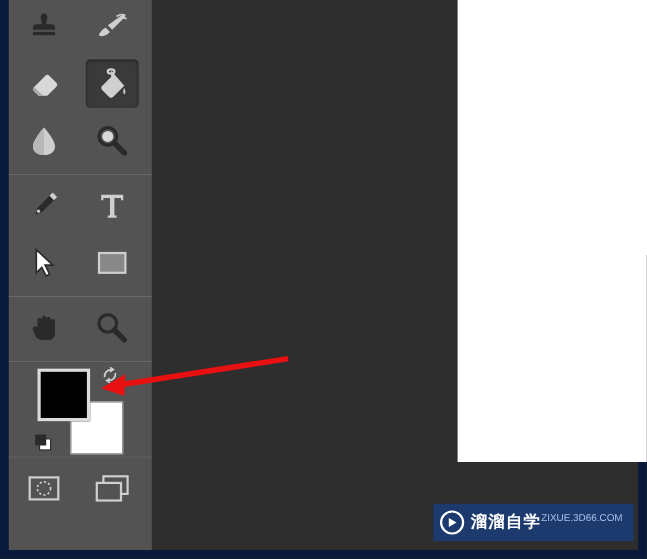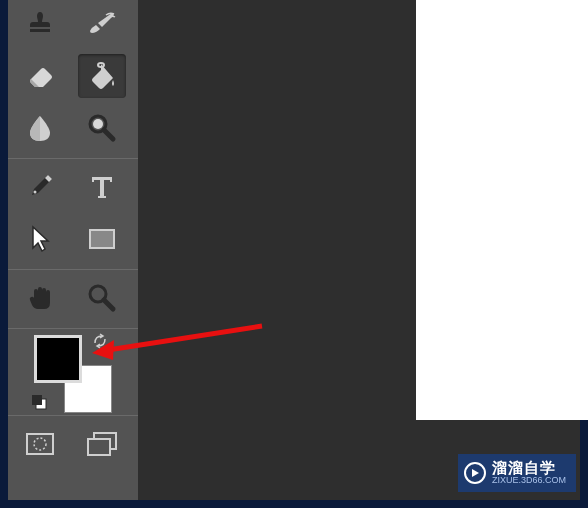--- a/index.html
+++ b/index.html
@@ -124,21 +124,21 @@
       width: 22px;
       height: 22px;
       border: 2px solid #fff;
       border-radius: 50%;
       display: flex;
       align-items: center;
       justify-content: center;
     }
     .watermark-text {
       display: flex;
-      flex-direction: column;
+      flex-direction: row;
       line-height: 1.1;
       justify-content: flex-end;
     }
     .watermark-main { font-size: 15px; font-weight: bold; letter-spacing: 1px; }
     .watermark-sub { font-size: 9px; color: #a8c0e8; }
     svg { display: block; }
   </style>
 </head>
 <body>
 

